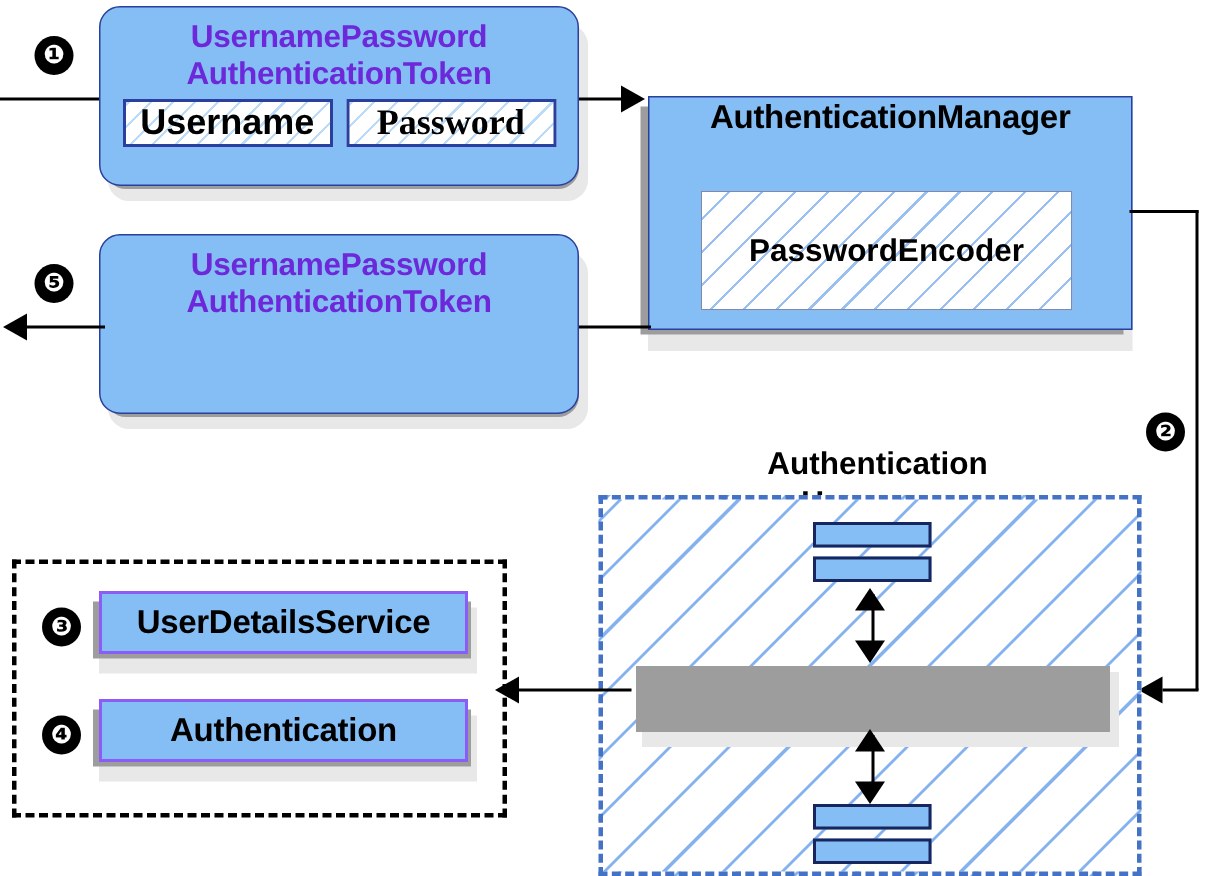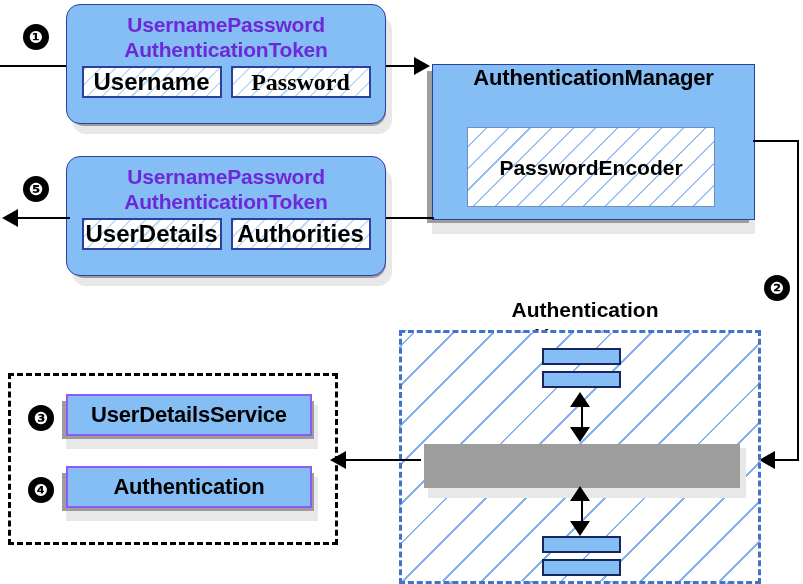--- a/index.html
+++ b/index.html
@@ -219,28 +219,20 @@
 
   <div class="marker" style="left:23px; top:176px;">❺</div>
 
   <div class="shadow-outer" style="left:72px; top:168px; width:320px; height:118px; border-radius:14px;"></div>
   <div class="shadow-inner" style="left:70px; top:166px; width:316px; height:112px; border-radius:14px;"></div>
   <div class="token-card" style="left:66px; top:156px; width:320px; height:120px;">
     <div class="token-title">
       <div>UsernamePassword</div>
       <div>AuthenticationToken</div>
     </div>
-    <div class="token-slots">
-      <div class="slot" style="width:140px;">
-        <span>UserDetails</span>
-      </div>
-      <div class="slot" style="width:140px;">
-        <span>Authorities</span>
-      </div>
-    </div>
   </div>
 
   <div class="ln-h" style="left:386px; top:217px; width:48px;"></div>
 
   <div class="ln-h" style="left:18px; top:217px; width:52px;"></div>
   <div class="arrow arrow-l" style="left:2px; top:209px;"></div>
 
   <div class="ln-h" style="left:753px; top:140px; width:46px;"></div>
   <div class="ln-v" style="left:797px; top:140px; height:320px;"></div>
   <div class="ln-h" style="left:775px; top:459px; width:24px;"></div>

